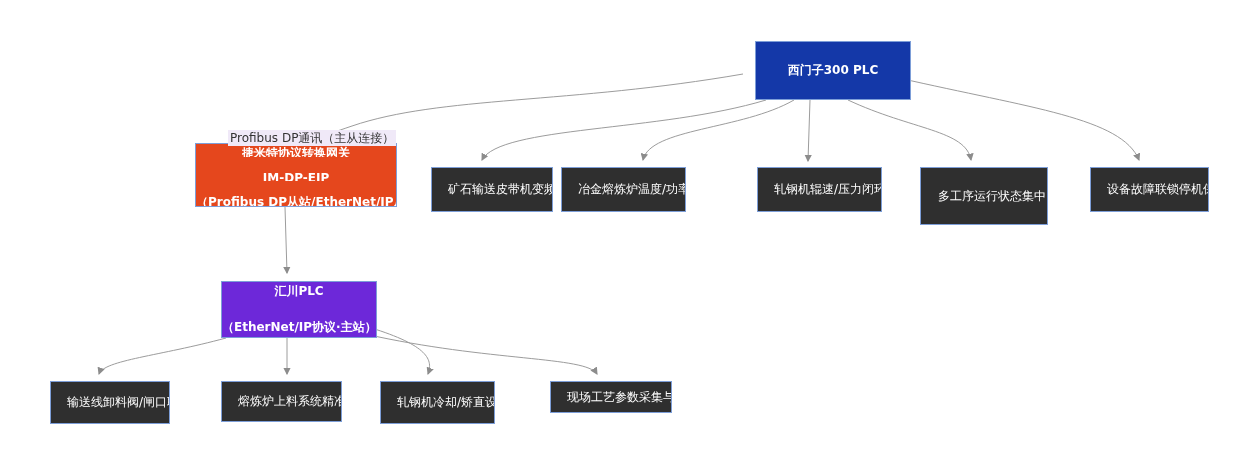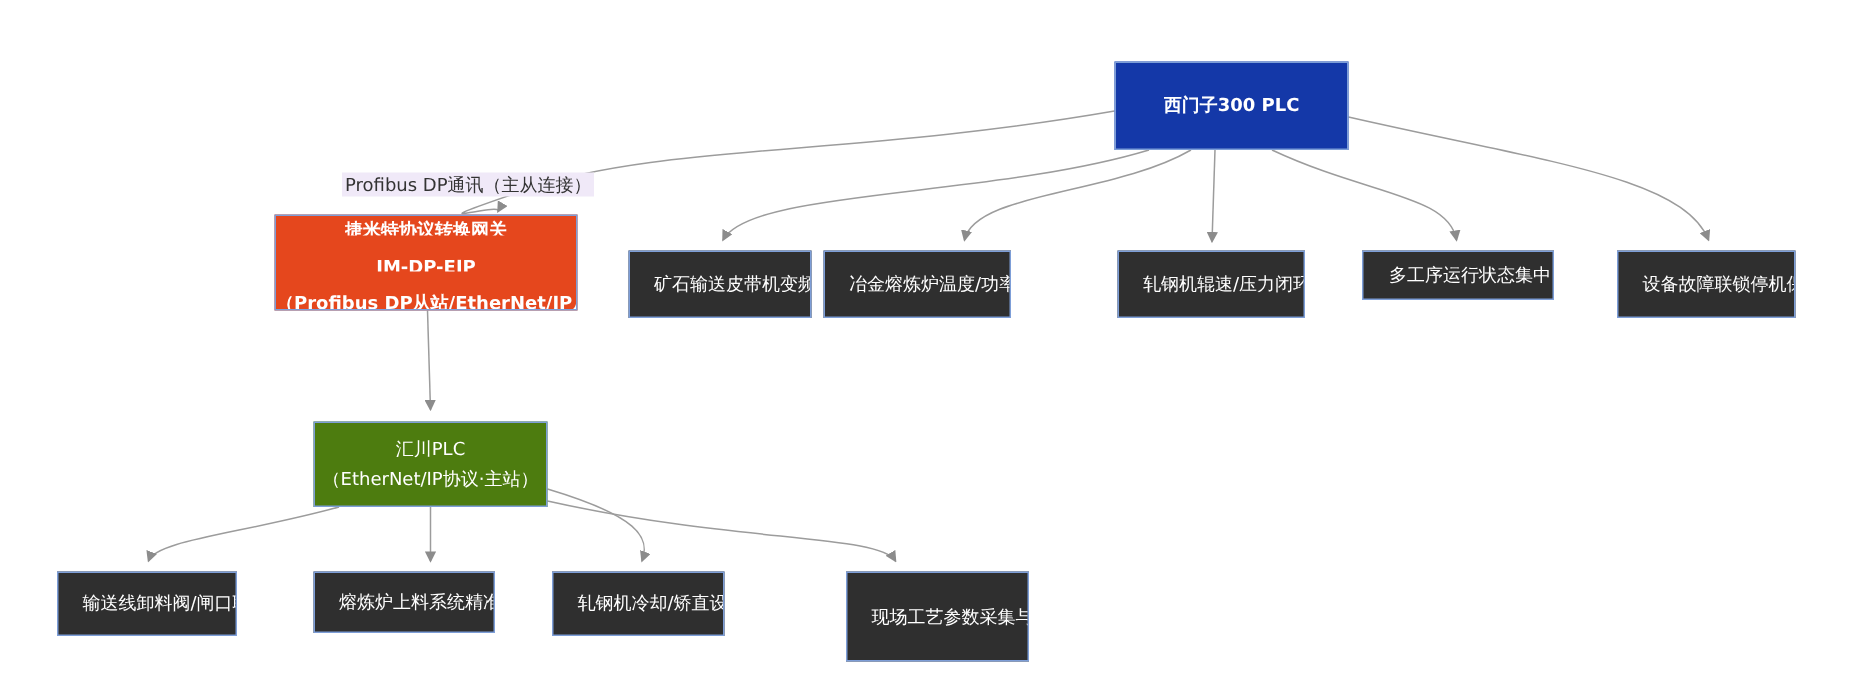--- a/index.html
+++ b/index.html
@@ -1,43 +1,43 @@
 <!DOCTYPE html>
 <html><head>
 <meta charset="utf-8">
 <style>
   html,body{margin:0;padding:0;background:#ffffff;}
   body{font-family:"DejaVu Sans","Liberation Sans",sans-serif;}
   #canvas{position:relative;width:1249px;height:466px;background:#ffffff;overflow:hidden;}
   #edges{position:absolute;left:0;top:0;width:1249px;height:466px;z-index:1;}
   .node{position:absolute;z-index:2;border:1px solid #7d9ed8;box-sizing:border-box;
         color:#ffffff;font-size:12px;display:flex;flex-direction:column;
-        align-items:center;justify-content:center;text-align:center;}
+        align-items:center;justify-content:center;text-align:center;margin-left:12px;}
   .node-blue{background:#1438a8;font-weight:bold;line-height:1.6;}
   .node-orange{background:#e5471d;font-weight:bold;line-height:1.55;gap:12px;}
-  .node-teal{background:#4d7c0f;font-weight:normal;line-height:1.6;}
+  .node-teal{background:#6d28d9;font-weight:bold;line-height:1.6;justify-content:space-between;}
   .node-dark{background:#2f2f2f;font-weight:normal;align-items:flex-end;justify-content:center;}
   .node-dark .fn-label{display:block;padding-left:16px;white-space:nowrap;overflow:hidden;width:100%;box-sizing:border-box;}
   .node .nline{display:block;white-space:nowrap;overflow:hidden;max-width:100%;}
   .edge-label{position:absolute;z-index:3;background:#f0e9f8;color:#333333;
               font-size:12px;line-height:16px;padding:0 2px;white-space:nowrap;}
   
   #node-siemens   {left:743px;top:41px;width:156px;height:59px;}
   #node-gateway   {left:183px;top:143px;width:202px;height:64px;}
   #node-huichuan  {left:209px;top:281px;width:156px;height:57px;}
   #fn-m1{left:419px;top:167px;width:122px;height:45px;}
   #fn-m2{left:549px;top:167px;width:125px;height:45px;}
   #fn-m3{left:745px;top:167px;width:125px;height:45px;}
-  #fn-m4{left:908px;top:167px;width:128px;height:33px;}
+  #fn-m4{left:908px;top:167px;width:128px;height:58px;}
   #fn-m5{left:1078px;top:167px;width:119px;height:45px;}
   #fn-b1{left:38px;top:381px;width:120px;height:43px;}
   #fn-b2{left:209px;top:381px;width:121px;height:41px;}
   #fn-b3{left:368px;top:381px;width:115px;height:43px;}
-  #fn-b4{left:564px;top:381px;width:122px;height:60px;}
-  #edge-label-profibus{left:228px;top:115px;}
+  #fn-b4{left:538px;top:381px;width:122px;height:32px;}
+  #edge-label-profibus{left:228px;top:130px;}
   #edge-label-ethernet{left:225px;top:240px;}
 </style>
 </head>
 <body>
 
 <div id="canvas">
 
   <svg id="edges" viewBox="0 0 1249 466" xmlns="http://www.w3.org/2000/svg">
     <defs>
       <marker id="arrow" viewBox="0 0 10 10" refX="8.5" refY="5" markerWidth="7.5" markerHeight="7.5" orient="auto-start-reverse">

